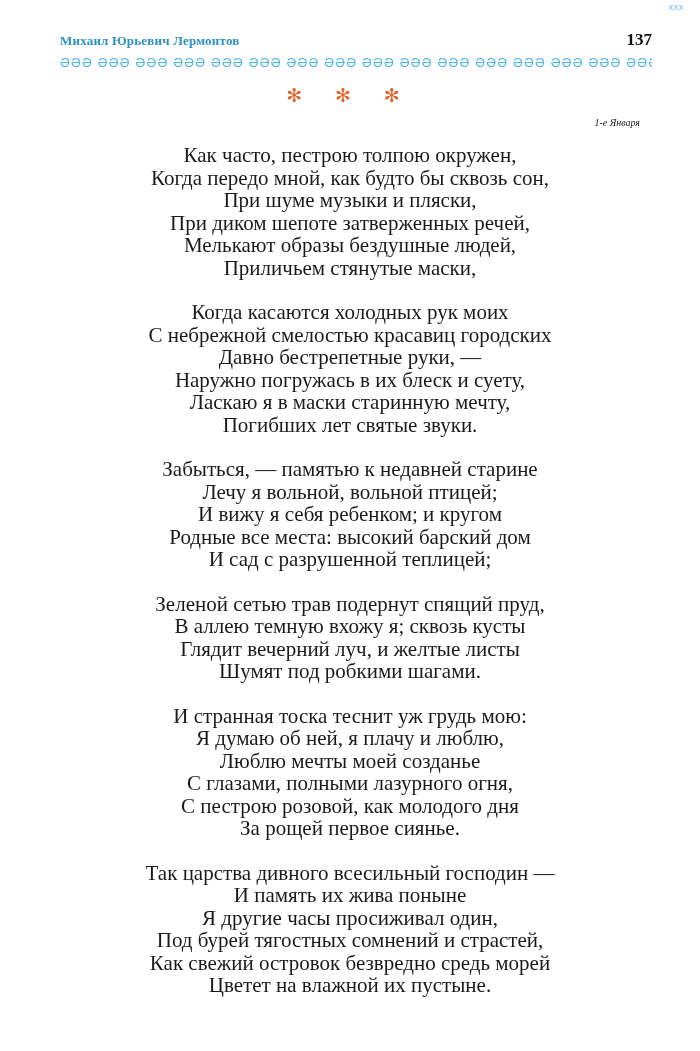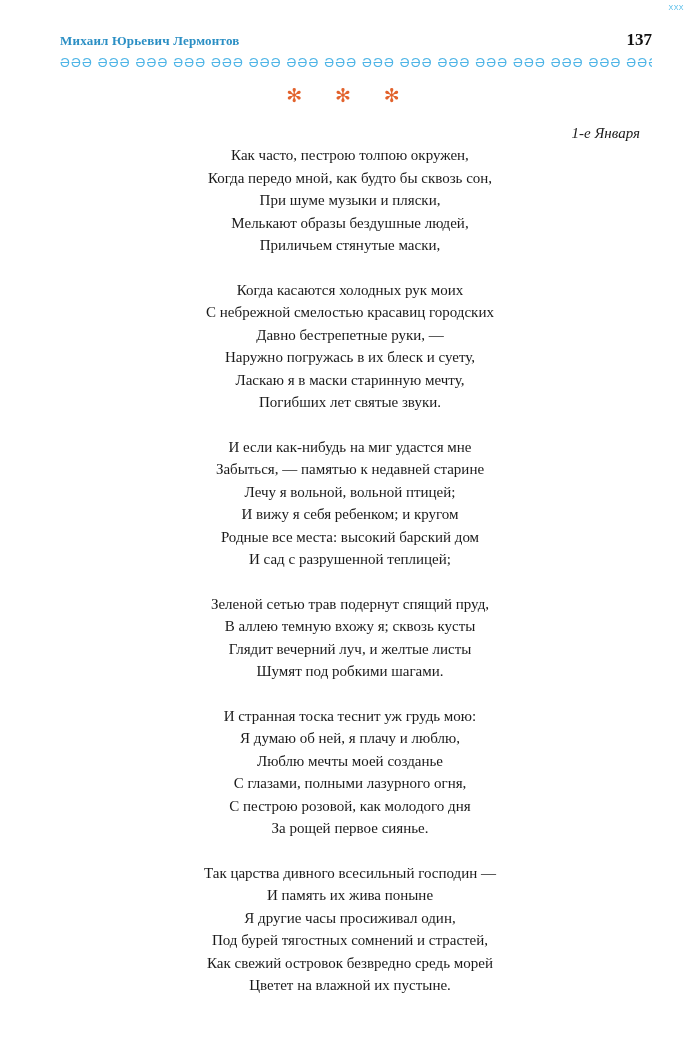--- a/index.html
+++ b/index.html
@@ -78,39 +78,39 @@
     width: 700px;
     text-align: center;
     color: #e2622c;
     font-size: 19px;
     letter-spacing: 14px;
     font-family: "Liberation Serif", serif;
   }
   
   .date-line {
     position: absolute;
-    top: 125px;
+    top: 117px;
     right: 60px;
     font-style: italic;
-    font-size: 15px;
+    font-size: 10px;
     color: #1a1a1a;
     font-family: "Liberation Serif", serif;
   }
   
   .poem {
     position: absolute;
     top: 144px;
     left: 0;
     width: 700px;
   }
   .stanza {
     margin: 0 0 22px 0;
   }
   .line {
-    font-size: 15px;
+    font-size: 21px;
     line-height: 22.5px;
     color: #1a1a1a;
     white-space: pre;
     text-align: center;
     font-family: "Liberation Serif", serif;
   }
 </style>
 </head>
 <body>
 
@@ -127,33 +127,33 @@
 
   <div class="asterisks">✻ ✻ ✻</div>
 
   <div class="date-line">1-е Января</div>
 
   <div class="poem">
       <div class="stanza">
         <div class="line">Как часто, пестрою толпою окружен,</div>
         <div class="line">Когда передо мной, как будто бы сквозь сон,</div>
         <div class="line">При шуме музыки и пляски,</div>
+        <div class="line">При диком шепоте затверженных речей,</div>
         <div class="line">Мелькают образы бездушные людей,</div>
         <div class="line">Приличьем стянутые маски,</div>
       </div>
       <div class="stanza">
         <div class="line">Когда касаются холодных рук моих</div>
         <div class="line">С небрежной смелостью красавиц городских</div>
         <div class="line">Давно бестрепетные руки, —</div>
         <div class="line">Наружно погружась в их блеск и суету,</div>
         <div class="line">Ласкаю я в маски старинную мечту,</div>
         <div class="line">Погибших лет святые звуки.</div>
       </div>
       <div class="stanza">
-        <div class="line">И если как-нибудь на миг удастся мне</div>
         <div class="line">Забыться, — памятью к недавней старине</div>
         <div class="line">Лечу я вольной, вольной птицей;</div>
         <div class="line">И вижу я себя ребенком; и кругом</div>
         <div class="line">Родные все места: высокий барский дом</div>
         <div class="line">И сад с разрушенной теплицей;</div>
       </div>
       <div class="stanza">
         <div class="line">Зеленой сетью трав подернут спящий пруд,</div>
         <div class="line">В аллею темную вхожу я; сквозь кусты</div>
         <div class="line">Глядит вечерний луч, и желтые листы</div>

